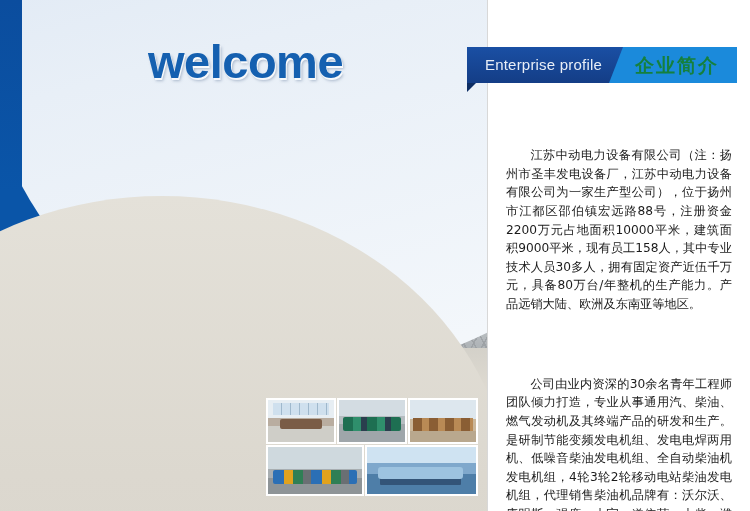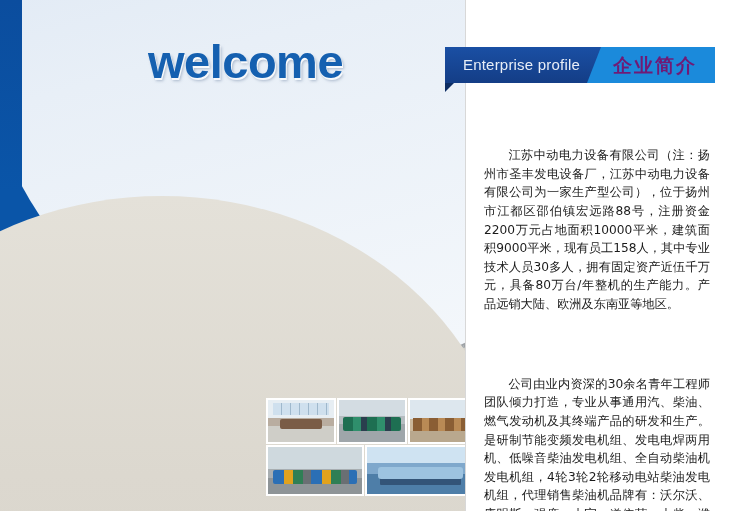--- a/index.html
+++ b/index.html
@@ -181,21 +181,21 @@
     background:linear-gradient(180deg,#cfe3f2 0 34%,#7fa8cc 34% 58%,#4e7ea8 58% 100%);
   }
   .ph-meeting:after{
     content:"";position:absolute;left:10%;top:42%;width:78%;height:26%;
     background:#9dc3e0;border-radius:3px;
     box-shadow:0 8px 0 -2px rgba(30,50,80,.55);
   }
 
   
   #right-panel{
-    position:absolute;left:465px;top:0;width:263px;height:511px;
+    position:absolute;left:487px;top:0;width:263px;height:511px;
     background:#ffffff;
   }
   #profile-banner{
     position:absolute;left:-20px;top:47px;width:270px;height:36px;
   }
   .banner-dark{
     position:absolute;left:0;top:0;width:160px;height:36px;
     background:linear-gradient(180deg,#1a4fa4 0%,#143d86 100%);
   }
   .banner-dark:after{
@@ -213,21 +213,21 @@
     background:#1b8adb;
     clip-path:polygon(14px 0,100% 0,100% 100%,0 100%);
   }
   #en-title{
     position:absolute;left:18px;top:9px;
     color:#e8eef7;font-size:15px;font-weight:normal;letter-spacing:.2px;
     white-space:nowrap;
   }
   #cn-title{
     position:absolute;left:168px;top:6px;
-    color:#701a75;font-size:19px;font-weight:bold;letter-spacing:2px;
+    color:#15803d;font-size:19px;font-weight:bold;letter-spacing:2px;
     white-space:nowrap;
     font-family:"DejaVu Sans",sans-serif;
   }
   #body-text{
     position:absolute;left:7px;top:97px;width:250px;
     font-family:"DejaVu Sans","Liberation Sans",sans-serif;
     font-size:12.2px;
     line-height:18.6px;
     color:#1a1a1a;
     text-align:justify;

